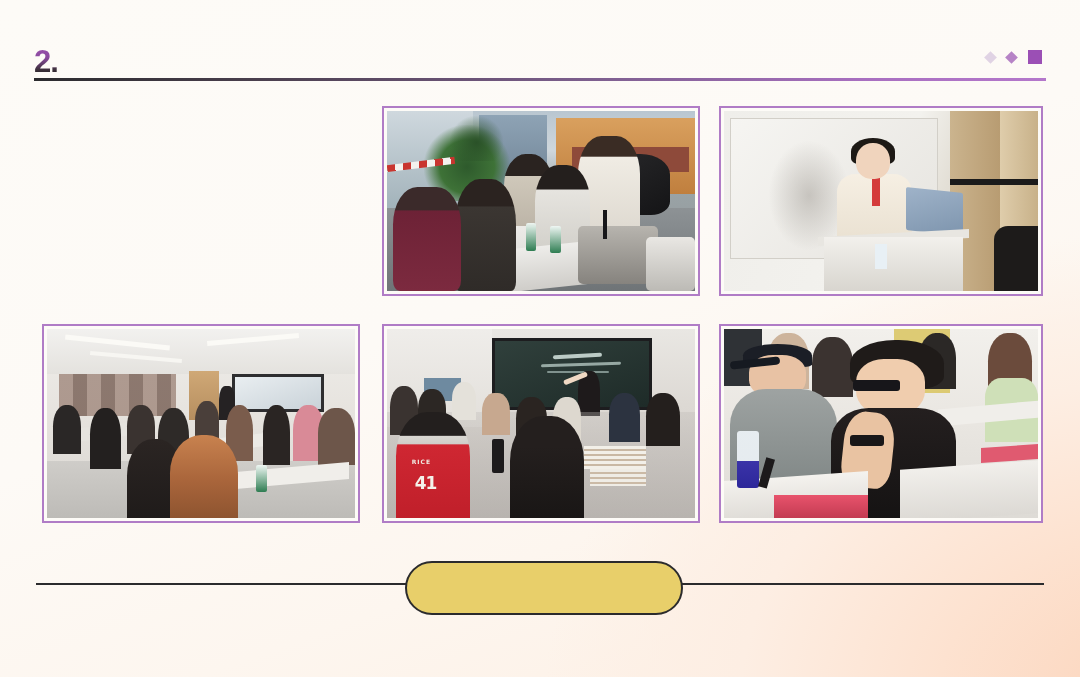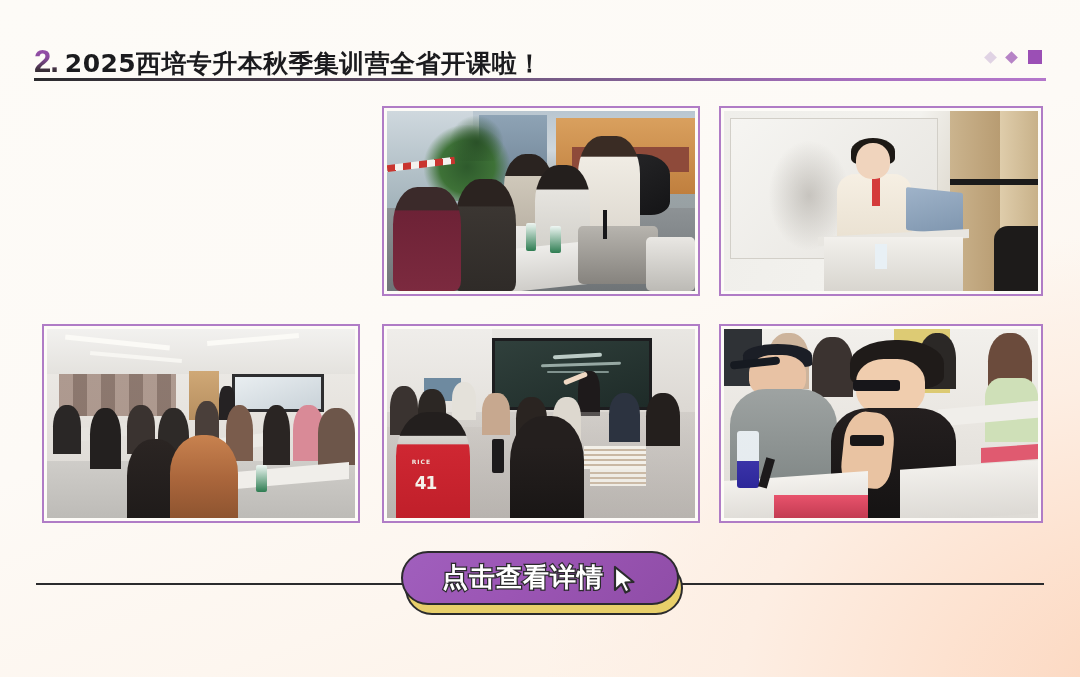--- a/index.html
+++ b/index.html
@@ -323,21 +323,20 @@
   }
 </style>
 </head>
 <body>
 
 <div class="page">
 
   <div class="header">
     <div class="header-row">
       <span class="title-number">2.</span>
-      <span class="title-text">2025西培专升本秋季集训营全省开课啦！</span>
     </div>
 
     <div class="header-deco">
       <span class="deco-diamond light"></span>
       <span class="deco-diamond mid"></span>
       <span class="deco-square"></span>
     </div>
 
     <div class="header-rule"></div>
   </div>
@@ -489,21 +488,15 @@
         <div class="sh p5-pen"></div>
         <div class="sh p5-book"></div>
       </div>
     </div>
   </div>
 
   <div class="cta-rule"></div>
 
   <div class="cta-wrap">
     <div class="cta-shadow"></div>
-    <div class="cta-button">
-      <span class="cta-label">点击查看详情</span>
-      <svg class="cursor-icon" viewBox="0 0 26 30">
-        <path d="M3 2 L3 25 L9.5 19 L13.5 27.5 L17.5 25.5 L13.5 17.5 L21.5 17 Z" fill="#ffffff" stroke="#2b2b2d" stroke-width="2.2" stroke-linejoin="round"></path>
-      </svg>
-    </div>
   </div>
 
 </div>
 
 </body></html>

